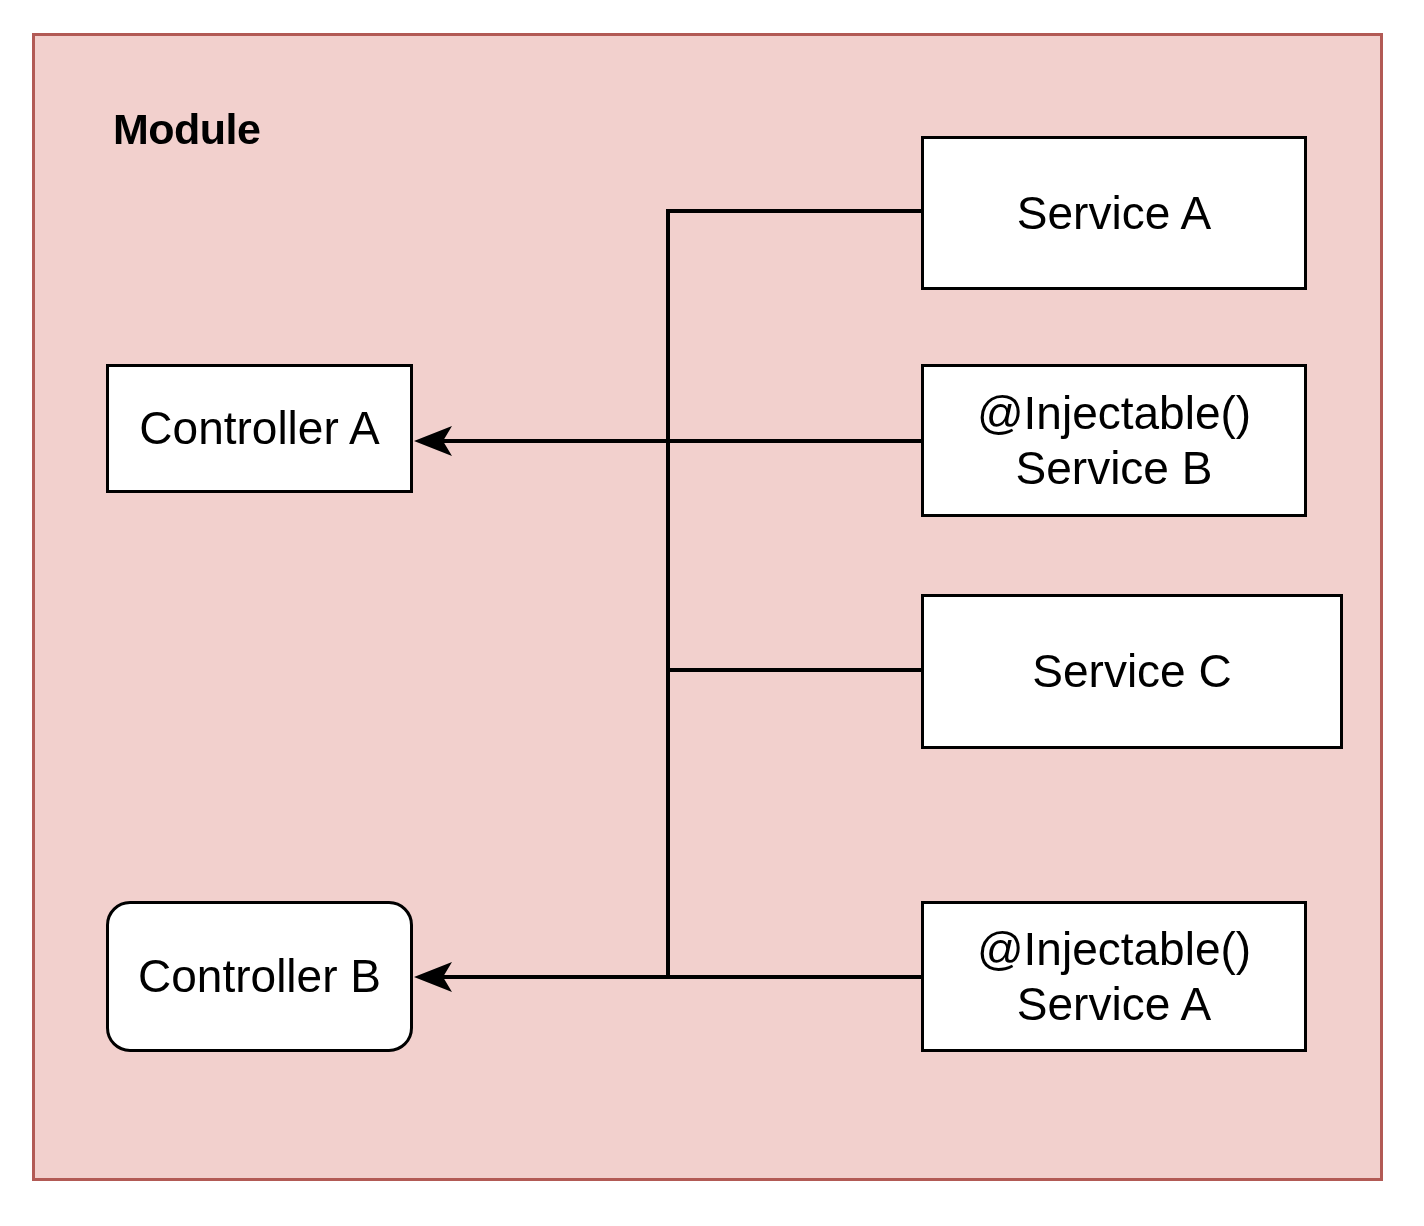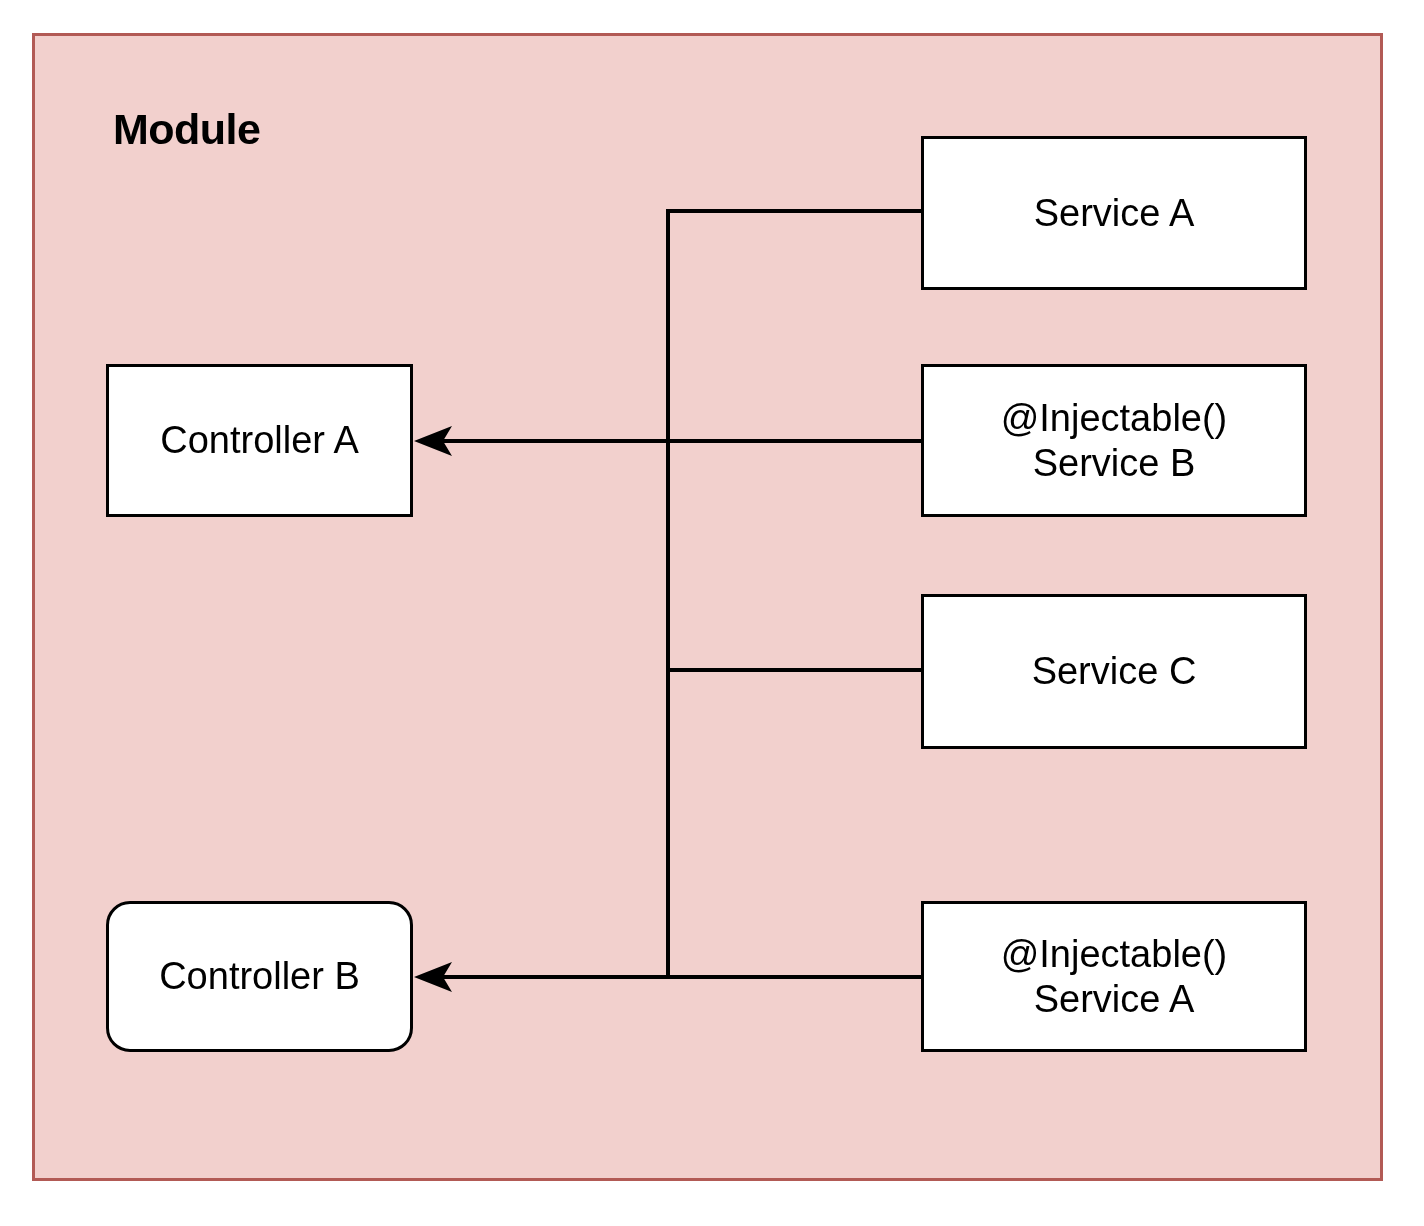--- a/index.html
+++ b/index.html
@@ -45,35 +45,35 @@
   .node {
     position: absolute;
     background: #ffffff;
     border: 3px solid #000000;
     box-sizing: border-box;
     display: flex;
     align-items: center;
     justify-content: center;
     text-align: center;
     color: #000000;
-    font-size: 38px;
+    font-size: 46px;
     line-height: 1.18;
     font-weight: normal;
   }
   .node .node-label {
     display: block;
     white-space: pre-line;
     padding: 0 6px;
   }
   
-  .node-controller-a { left: 106px; top: 364px;  width: 307px; height: 153px; text-align: right; }
+  .node-controller-a { left: 106px; top: 364px;  width: 307px; height: 129px; text-align: right; }
   .node-controller-b { left: 106px; top: 901px;  width: 307px; height: 151px; border-radius: 24px; }
   .node-service-a    { left: 921px; top: 136px;  width: 386px; height: 154px; }
   .node-service-b    { left: 921px; top: 364px;  width: 386px; height: 153px; }
-  .node-service-c    { left: 921px; top: 594px;  width: 386px; height: 155px; }
+  .node-service-c    { left: 921px; top: 594px;  width: 422px; height: 155px; }
   .node-injectable-a { left: 921px; top: 901px;  width: 386px; height: 151px; }
 
   
   #connectors {
     position: absolute;
     left: 0;
     top: 0;
     width: 1424px;
     height: 1226px;
     pointer-events: none;

